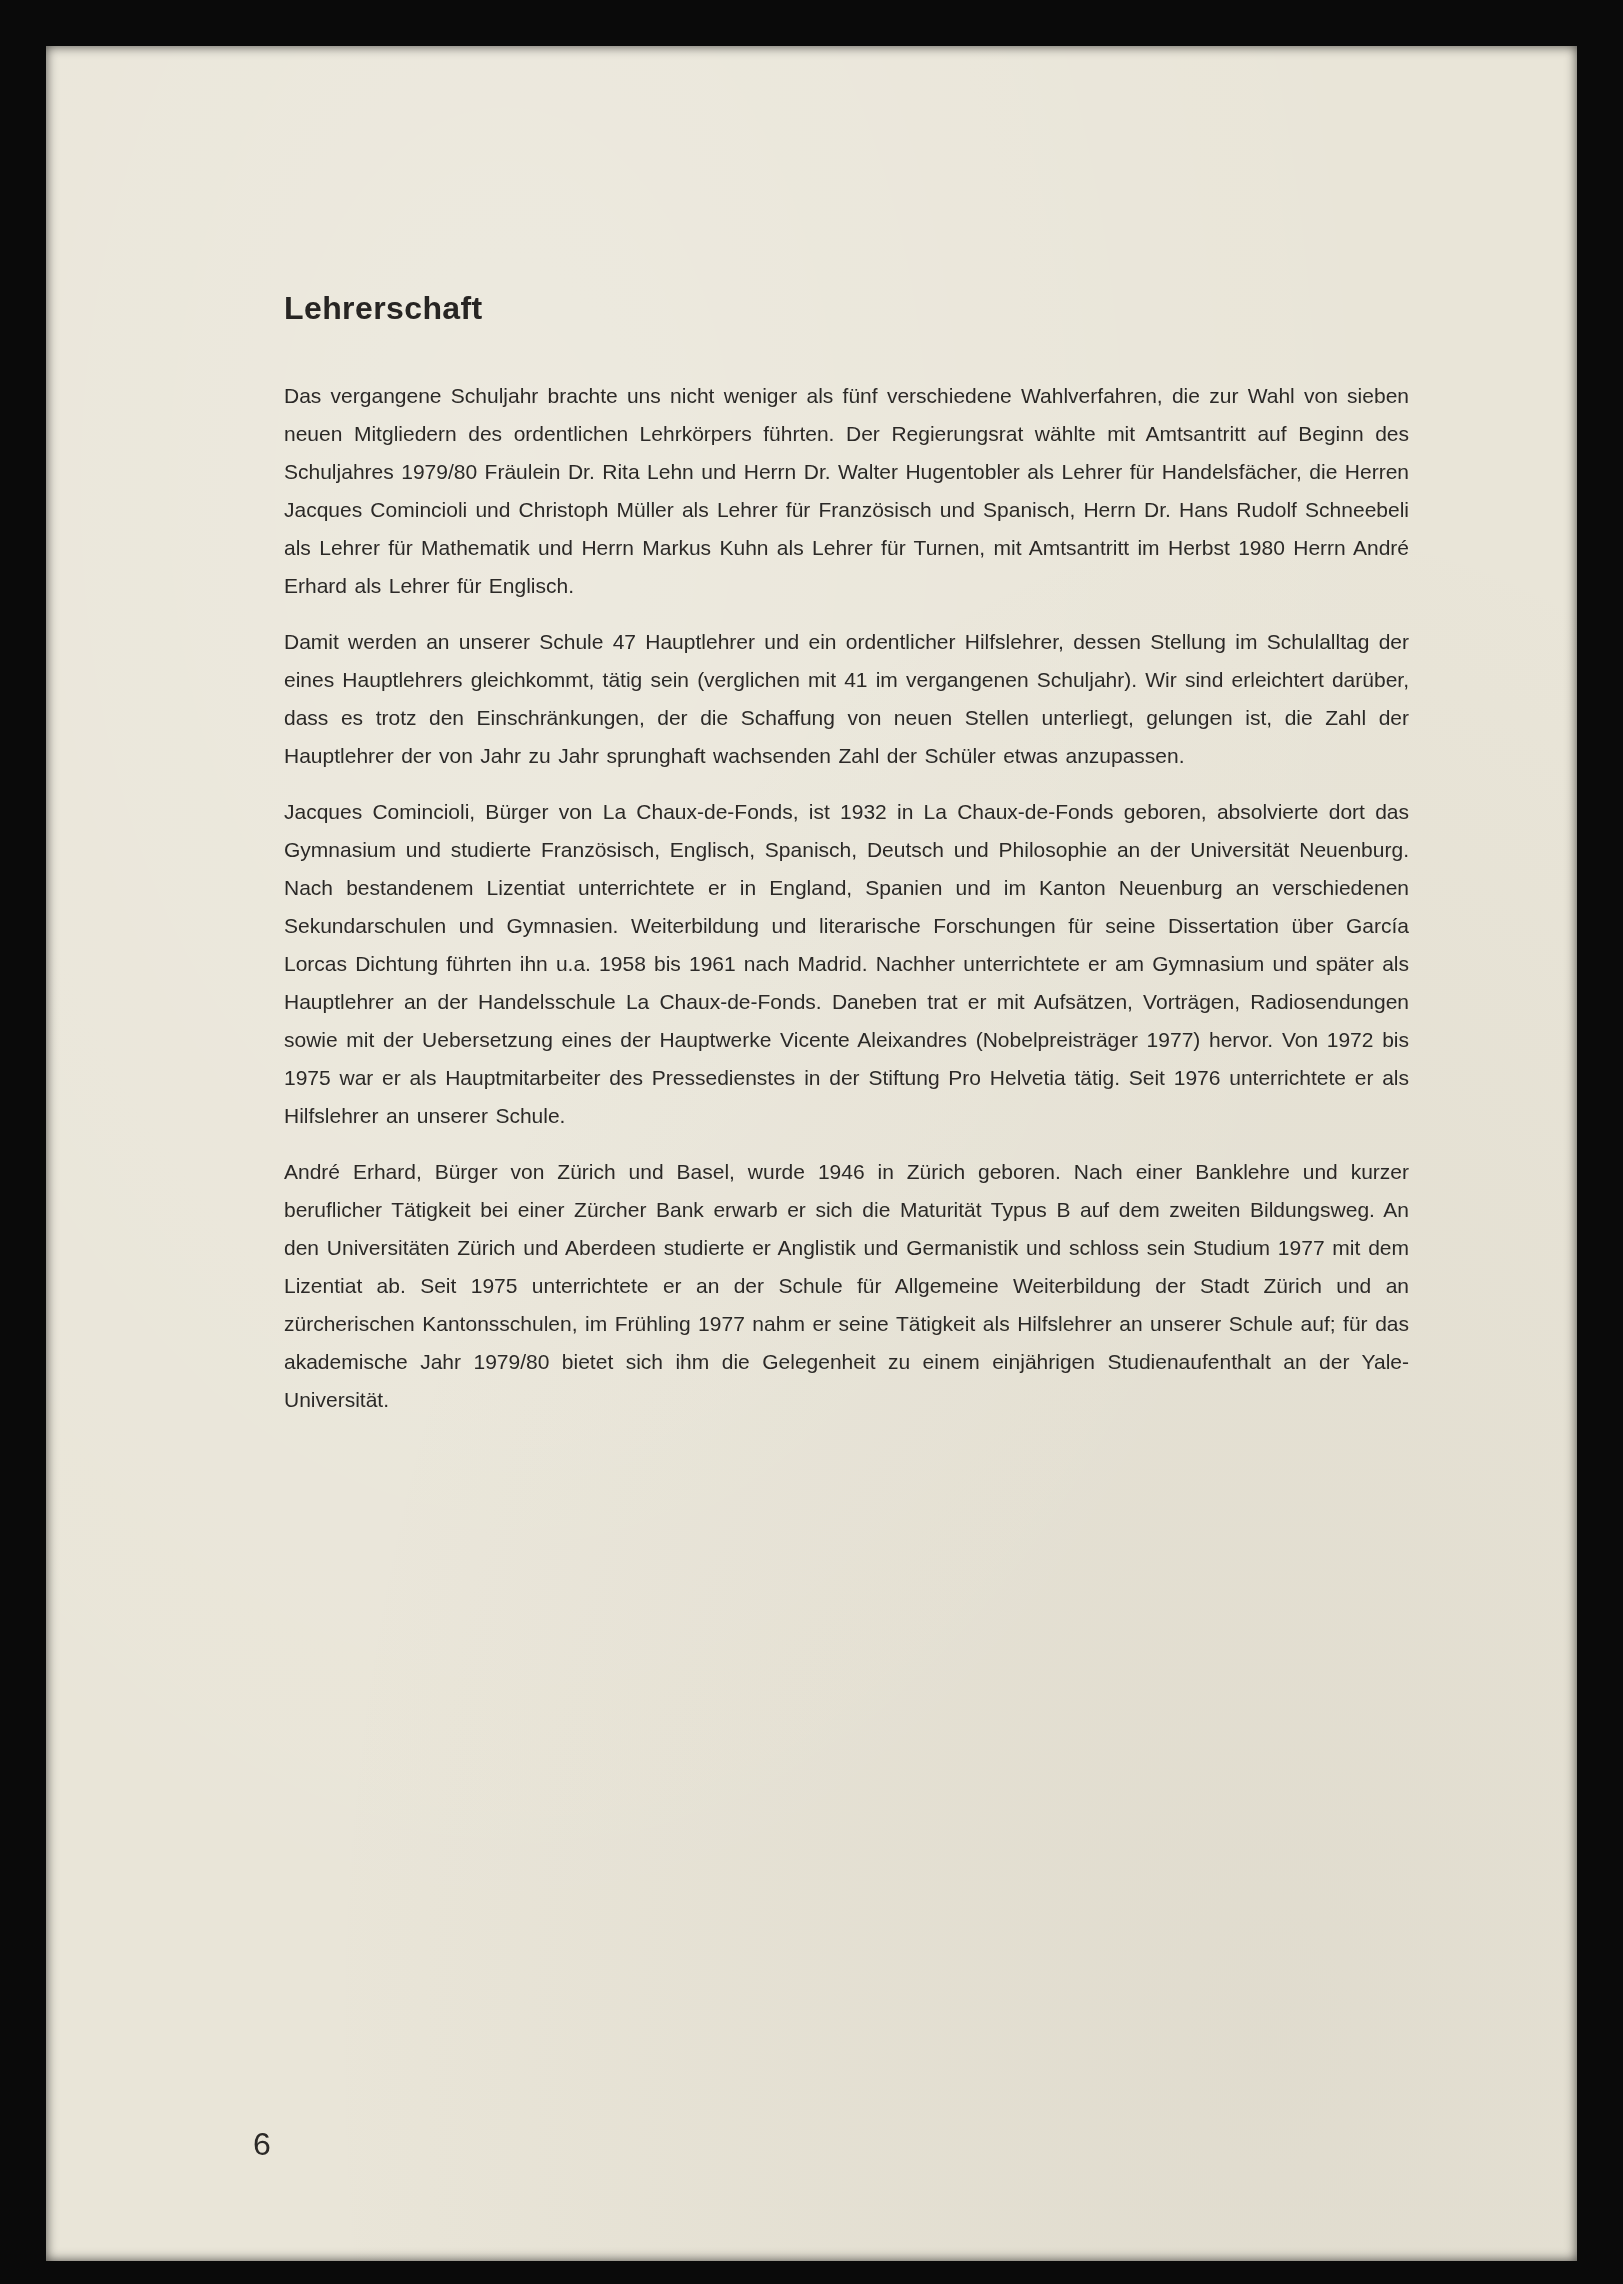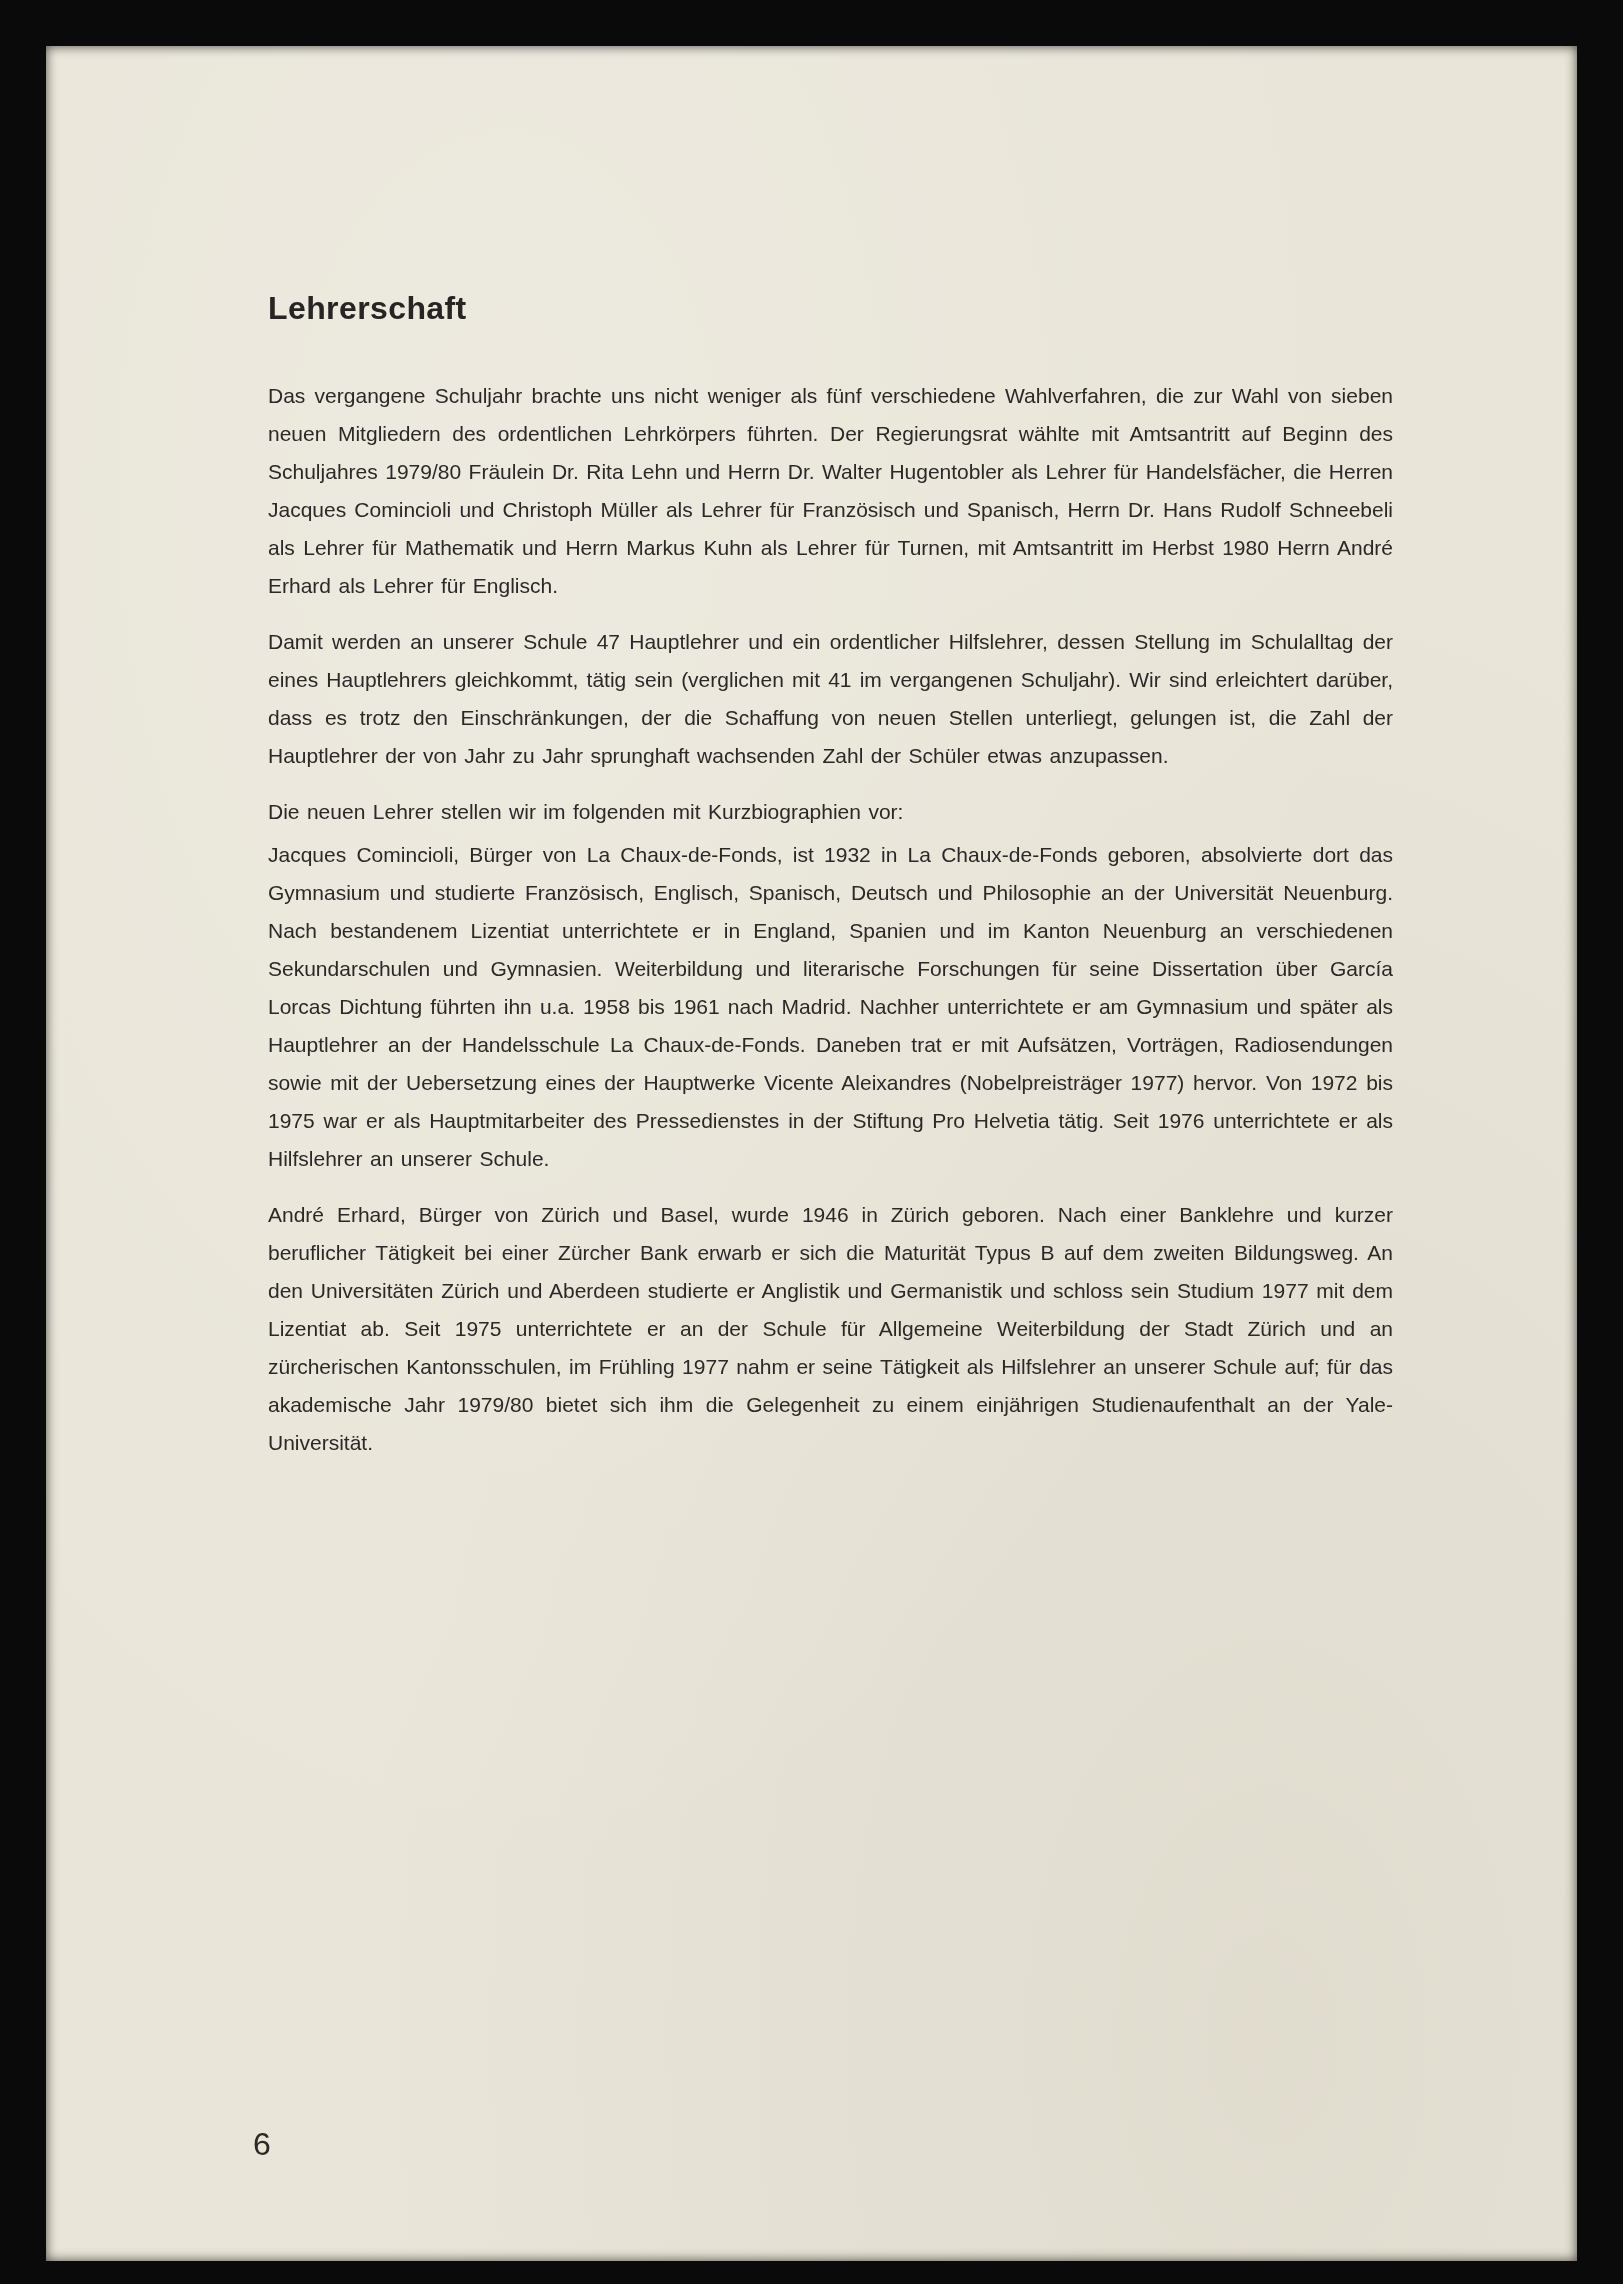--- a/index.html
+++ b/index.html
@@ -28,21 +28,21 @@
     background: #e9e5d8;
     background-image:
       radial-gradient(ellipse at 30% 20%, rgba(255,255,255,0.18), rgba(0,0,0,0) 60%),
       radial-gradient(ellipse at 80% 90%, rgba(120,110,90,0.08), rgba(0,0,0,0) 55%);
     box-shadow: 0 0 11.4px rgba(0,0,0,0.7) inset;
   }
 
   .content {
     position: absolute;
     top: 244px;
-    left: 222px;
+    left: 238px;
     width: 1125px;
     color: #272523;
   }
 
   .heading {
     font-size: 32px;
     font-weight: bold;
     letter-spacing: 0.4px;
     margin-bottom: 50px;
   }
@@ -73,21 +73,20 @@
 
 <div class="scan-frame">
   <div class="paper">
     <div class="content">
       <h1 class="heading">Lehrerschaft</h1>
 
       <p class="para">Das vergangene Schuljahr brachte uns nicht weniger als fünf verschiedene Wahlverfahren, die zur Wahl von sieben neuen Mitgliedern des ordentlichen Lehrkörpers führten. Der Regierungsrat wählte mit Amtsantritt auf Beginn des Schuljahres 1979/80 Fräulein Dr. Rita Lehn und Herrn Dr. Walter Hugentobler als Lehrer für Handelsfächer, die Herren Jacques Comincioli und Christoph Müller als Lehrer für Französisch und Spanisch, Herrn Dr. Hans Rudolf Schneebeli als Lehrer für Mathematik und Herrn Markus Kuhn als Lehrer für Turnen, mit Amtsantritt im Herbst 1980 Herrn André Erhard als Lehrer für Englisch.</p>
 
       <p class="para">Damit werden an unserer Schule 47 Hauptlehrer und ein ordentlicher Hilfslehrer, dessen Stellung im Schulalltag der eines Hauptlehrers gleichkommt, tätig sein (verglichen mit 41 im vergangenen Schuljahr). Wir sind erleichtert darüber, dass es trotz den Einschränkungen, der die Schaffung von neuen Stellen unterliegt, gelungen ist, die Zahl der Hauptlehrer der von Jahr zu Jahr sprunghaft wachsenden Zahl der Schüler etwas anzupassen.</p>
 
-      <p class="para tight">Die neuen Lehrer stellen wir im folgenden mit Kurzbiographien vor:</p>
 
       <p class="para">Jacques Comincioli, Bürger von La Chaux-de-Fonds, ist 1932 in La Chaux-de-Fonds geboren, absolvierte dort das Gymnasium und studierte Französisch, Englisch, Spanisch, Deutsch und Philosophie an der Universität Neuenburg. Nach bestandenem Lizentiat unterrichtete er in England, Spanien und im Kanton Neuenburg an verschiedenen Sekundarschulen und Gymnasien. Weiterbildung und literarische Forschungen für seine Dissertation über García Lorcas Dichtung führten ihn u.a. 1958 bis 1961 nach Madrid. Nachher unterrichtete er am Gymnasium und später als Hauptlehrer an der Handelsschule La Chaux-de-Fonds. Daneben trat er mit Aufsätzen, Vorträgen, Radiosendungen sowie mit der Uebersetzung eines der Hauptwerke Vicente Aleixandres (Nobelpreisträger 1977) hervor. Von 1972 bis 1975 war er als Hauptmitarbeiter des Pressedienstes in der Stiftung Pro Helvetia tätig. Seit 1976 unterrichtete er als Hilfslehrer an unserer Schule.</p>
 
       <p class="para">André Erhard, Bürger von Zürich und Basel, wurde 1946 in Zürich geboren. Nach einer Banklehre und kurzer beruflicher Tätigkeit bei einer Zürcher Bank erwarb er sich die Maturität Typus B auf dem zweiten Bildungsweg. An den Universitäten Zürich und Aberdeen studierte er Anglistik und Germanistik und schloss sein Studium 1977 mit dem Lizentiat ab. Seit 1975 unterrichtete er an der Schule für Allgemeine Weiterbildung der Stadt Zürich und an zürcherischen Kantonsschulen, im Frühling 1977 nahm er seine Tätigkeit als Hilfslehrer an unserer Schule auf; für das akademische Jahr 1979/80 bietet sich ihm die Gelegenheit zu einem einjährigen Studienaufenthalt an der Yale-Universität.</p>
     </div>
 
     <div class="page-number">6</div>
   </div>
 </div>
 

